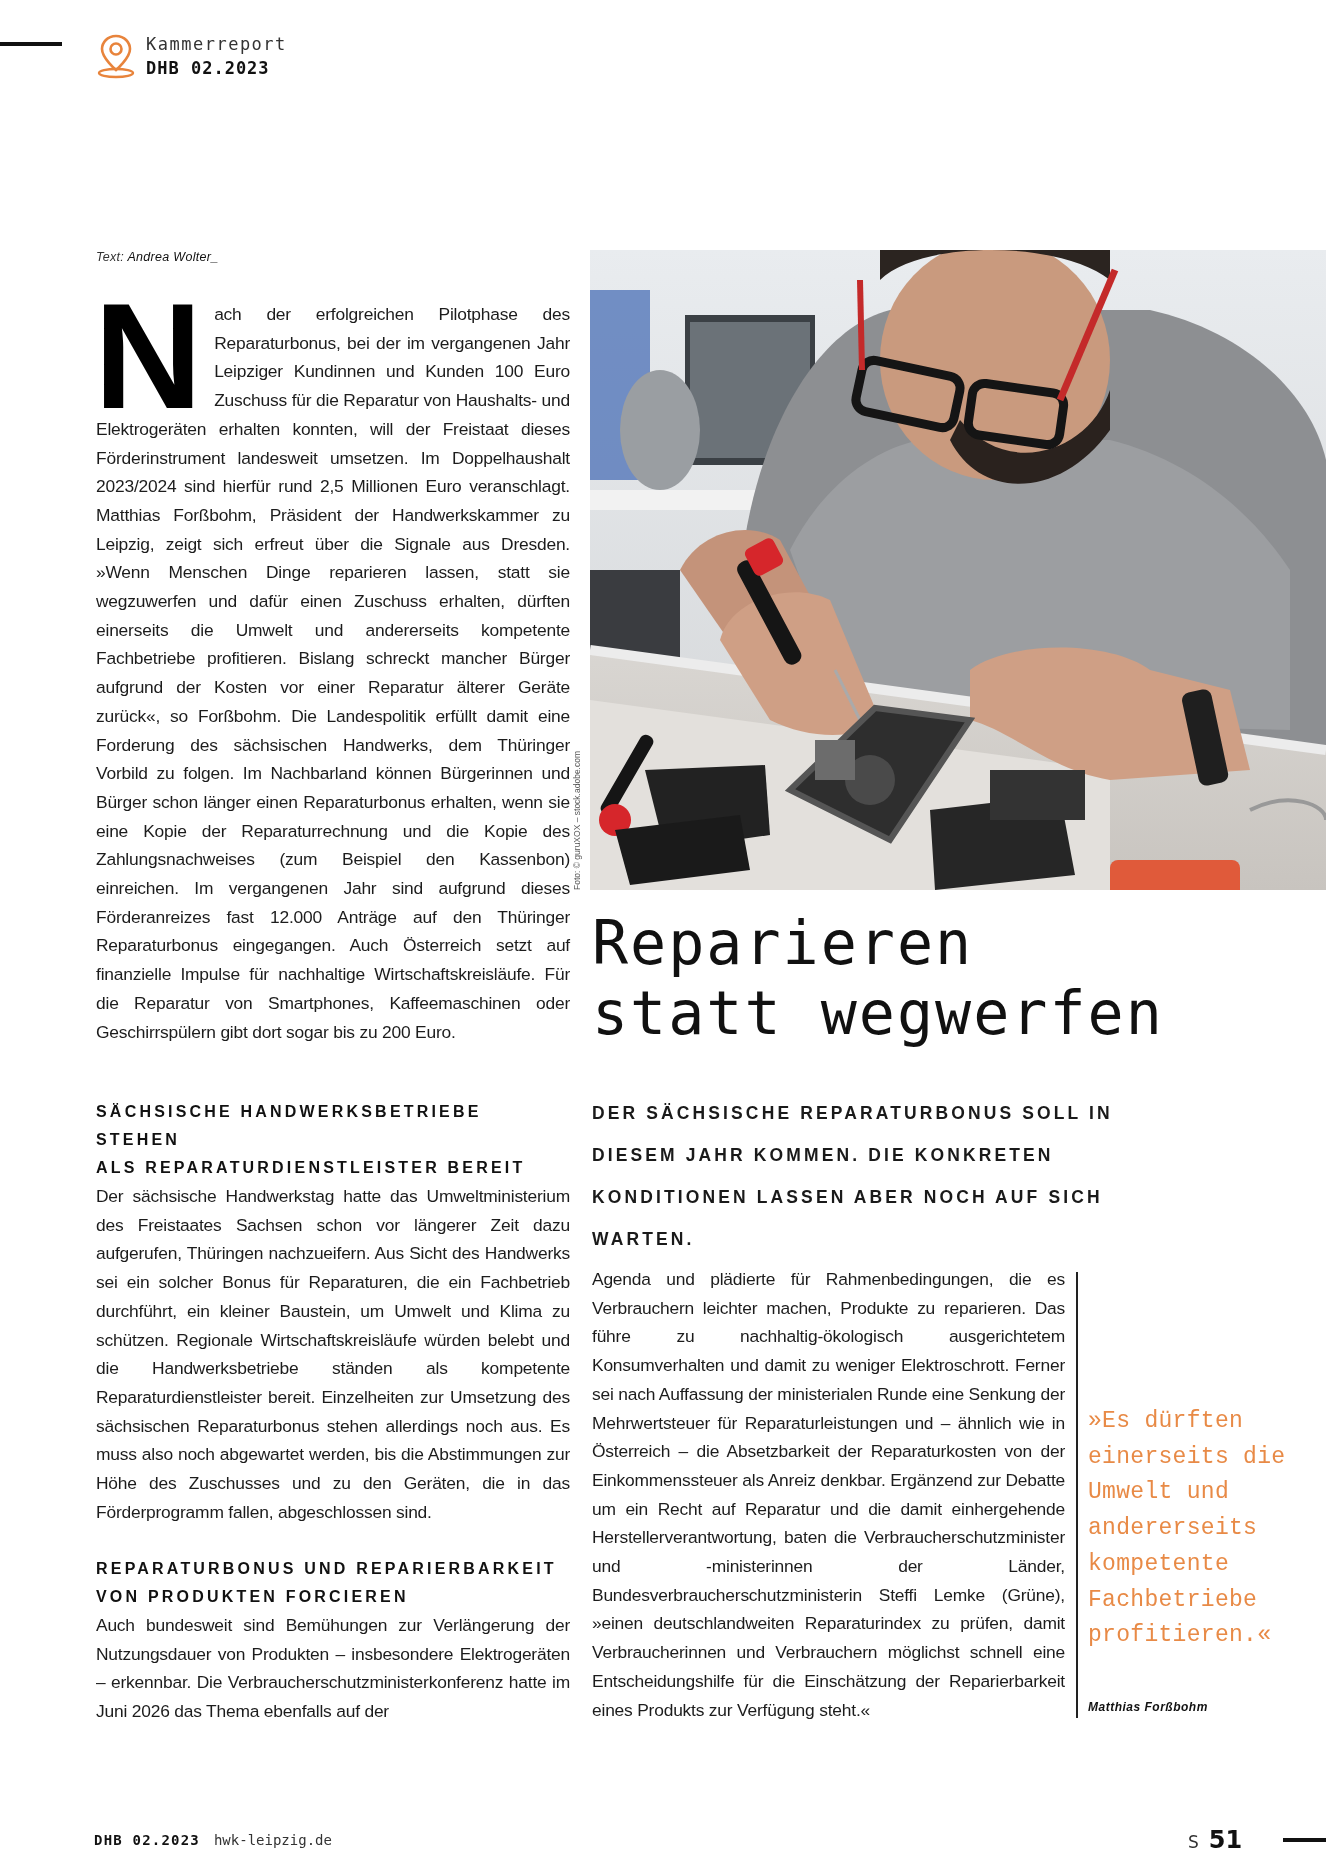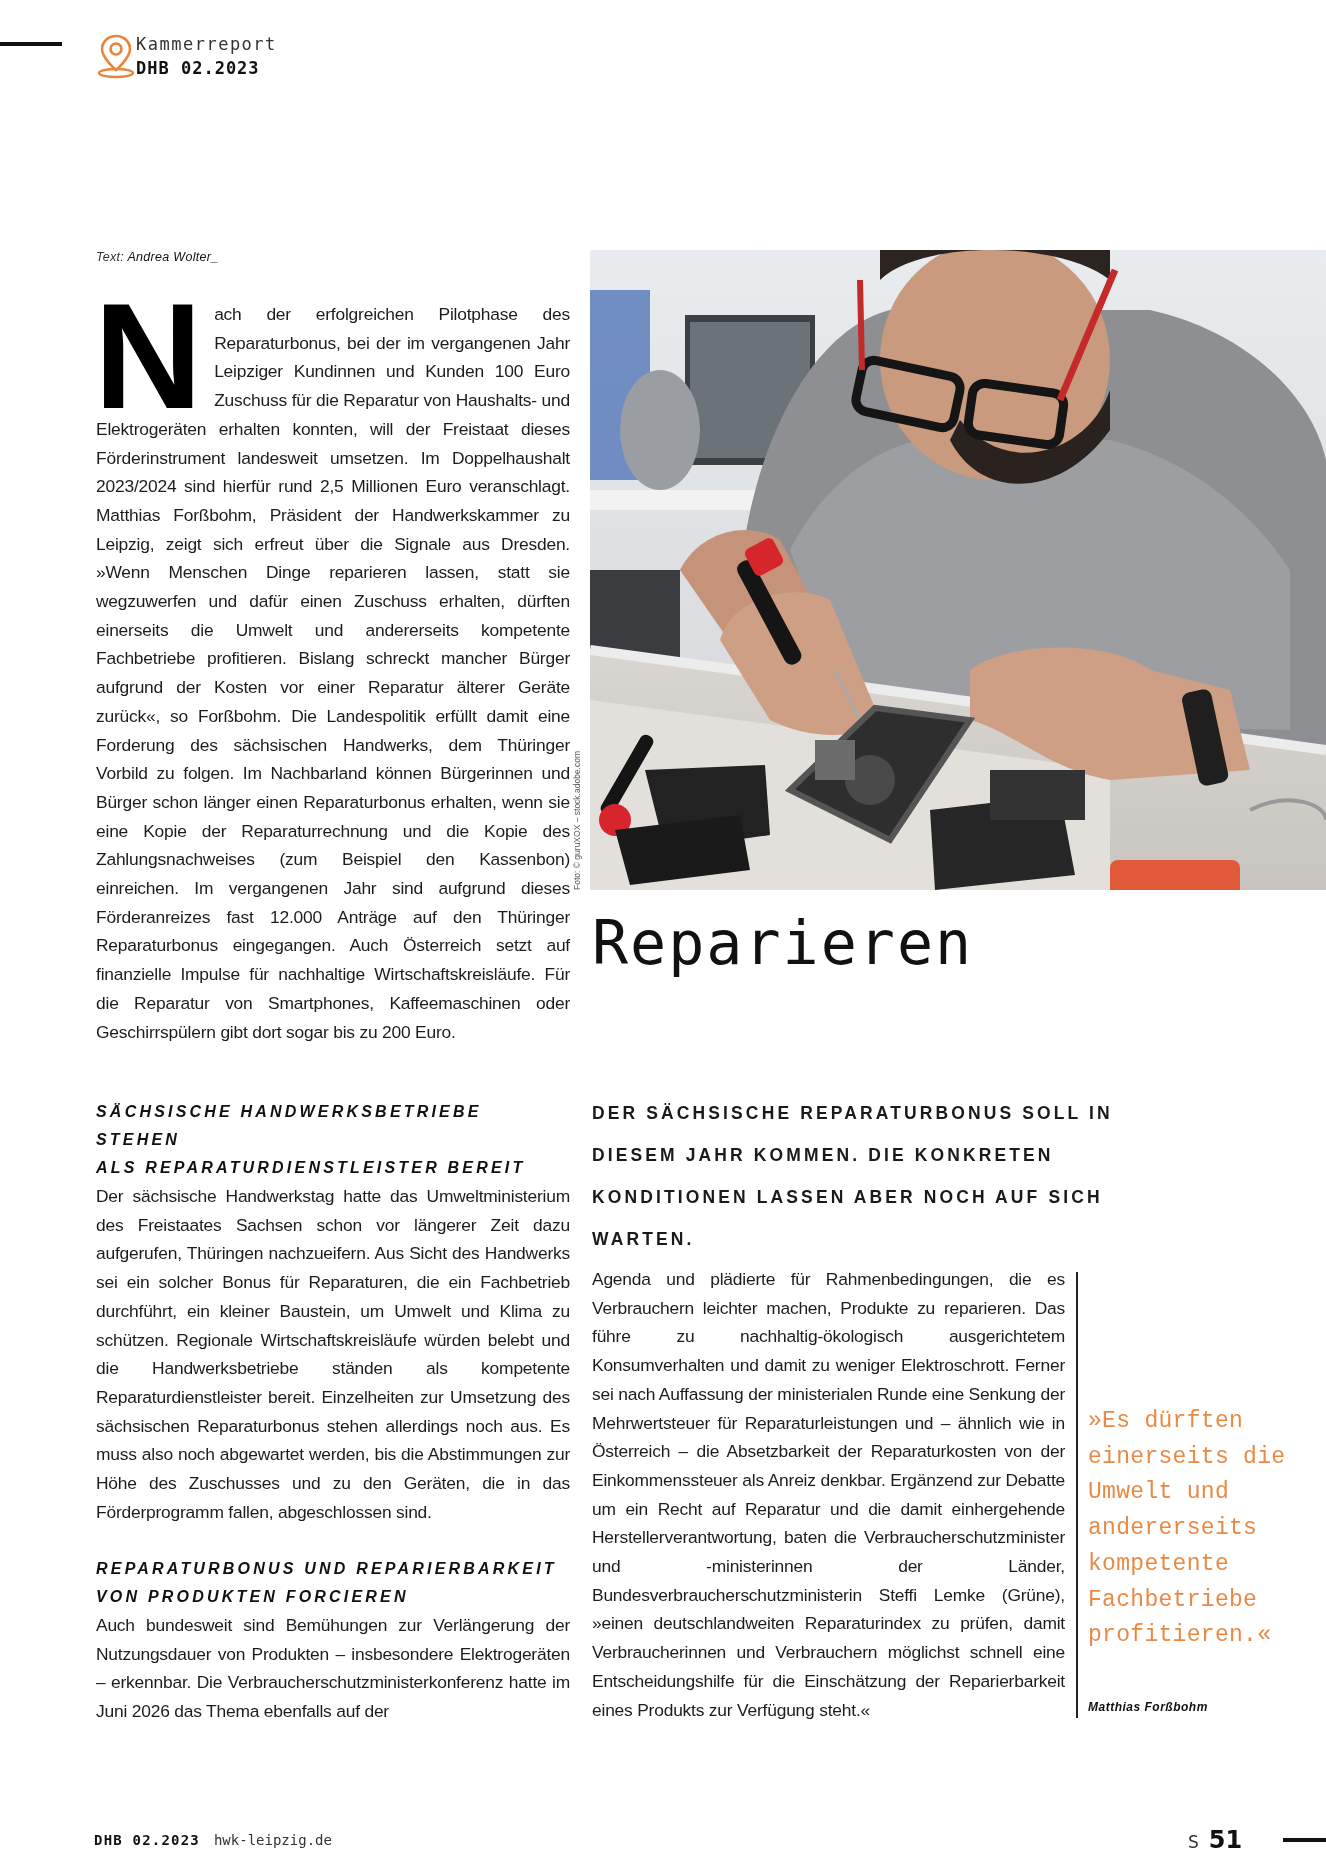--- a/index.html
+++ b/index.html
@@ -1,37 +1,37 @@
 <!DOCTYPE html>
 <html><head>
   <meta charset="utf-8">
   <style>
     * { box-sizing: border-box; margin: 0; padding: 0; }
     html, body { width: 1326px; height: 1875px; background: #ffffff; overflow: hidden; }
     body { position: relative; font-family: "Liberation Sans", sans-serif; color: #1a1a1a; }
 
     
     .top-rule { position: absolute; left: 0; top: 42px; width: 62px; height: 4px; background: #111; }
-    .header { position: absolute; left: 96px; top: 32px; display: flex; align-items: center; gap: 0; }
+    .header { position: absolute; left: 96px; top: 32px; display: flex; align-items: center; gap: 10px; }
     .pin-icon { width: 40px; height: 48px; }
     .header-text { display: flex; flex-direction: column; line-height: 1.2; }
     .header-kicker { font-family: "DejaVu Sans Mono", monospace; font-size: 17px; color: #333; letter-spacing: 1.5px; }
     .header-issue { font-family: "DejaVu Sans Mono", monospace; font-size: 17px; font-weight: bold; color: #111; letter-spacing: 1px; margin-top: 4px; }
 
     
     .byline { position: absolute; left: 96px; top: 250px; font-family: "Liberation Sans", sans-serif; font-size: 12.5px; font-style: italic; color: #333; letter-spacing: 0.3px; }
     .byline b { font-weight: normal; color: #111; }
 
     
     .col { position: absolute; font-family: "Liberation Sans Narrow", "Liberation Sans", sans-serif; font-size: 17.4px; line-height: 28.7px; color: #1c1c1c; text-align: justify; letter-spacing: -0.2px; }
     .col-left-1 { left: 96px; top: 300px; width: 474px; }
     .dropcap { float: left; font-family: "Liberation Sans", sans-serif; font-weight: 900; font-size: 150px; line-height: 108px; height: 104px; margin: 2px 12px 0 -2px; color: #000; transform: scaleX(1.0); }
     .col-left-2 { left: 96px; top: 1098px; width: 474px; }
     .col-left-3 { left: 96px; top: 1555px; width: 474px; }
-    .subhead { font-family: "Liberation Sans", sans-serif; font-weight: bold; font-size: 16px; line-height: 28px; letter-spacing: 3.2px; color: #111; text-align: left; font-style: italic; }
+    .subhead { font-family: "Liberation Sans", sans-serif; font-weight: bold; font-size: 16px; line-height: 28px; letter-spacing: 3.2px; color: #111; text-align: left; }
 
     
     .photo { position: absolute; left: 590px; top: 250px; width: 736px; height: 640px; overflow: hidden; background: #d8d8d6; }
     .photo svg { width: 100%; height: 100%; display: block; }
     .credit { position: absolute; left: 572px; top: 890px; transform: rotate(-90deg); transform-origin: left top; font-family: "Liberation Sans", sans-serif; font-size: 8.5px; color: #555; white-space: nowrap; width: 130px; }
 
     
     .title { position: absolute; left: 592px; top: 908px; font-family: "DejaVu Sans Mono", monospace; font-size: 60px; line-height: 70px; color: #111; letter-spacing: 2px; font-weight: normal; }
 
     
@@ -155,20 +155,21 @@
     <rect x="400" y="520" width="95" height="50" fill="#333"></rect>
 
     <path d="M660 560 C700 540 736 555 736 570" stroke="#999" stroke-width="4" fill="none"></path>
     <rect x="520" y="610" width="130" height="40" rx="8" fill="#e05a3a"></rect>
   </svg>
 </div>
 <div class="credit">Foto: © guruXOX – stock.adobe.com</div>
 
 <h1 class="title">
   <div>Reparieren</div>
+  <div>statt wegwerfen</div>
 </h1>
 
 <div class="lead">DER SÄCHSISCHE REPARATURBONUS SOLL IN DIESEM JAHR KOMMEN. DIE KONKRETEN KONDITIONEN LASSEN ABER NOCH AUF SICH WARTEN.</div>
 
 <div class="col col-right">Agenda und plädierte für Rahmenbedingungen, die es Verbrauchern leichter machen, Produkte zu reparieren. Das führe zu nachhaltig-ökologisch ausgerichtetem Konsumverhalten und damit zu weniger Elektroschrott. Ferner sei nach Auffassung der ministerialen Runde eine Senkung der Mehrwertsteuer für Reparaturleistungen und – ähnlich wie in Österreich – die Absetzbarkeit der Reparaturkosten von der Einkommenssteuer als Anreiz denkbar. Ergänzend zur Debatte um ein Recht auf Reparatur und die damit einhergehende Herstellerverantwortung, baten die Verbraucherschutzminister und -ministerinnen der Länder, Bundesverbraucherschutzministerin Steffi Lemke (Grüne), »einen deutschlandweiten Reparaturindex zu prüfen, damit Verbraucherinnen und Verbrauchern möglichst schnell eine Entscheidungshilfe für die Einschätzung der Reparierbarkeit eines Produkts zur Verfügung steht.«</div>
 
 <div class="quote-rule"></div>
 <div class="quote">»Es dürften einerseits die Umwelt und andererseits kompetente Fachbetriebe profitieren.«</div>
 <div class="quote-author">Matthias Forßbohm</div>
 

